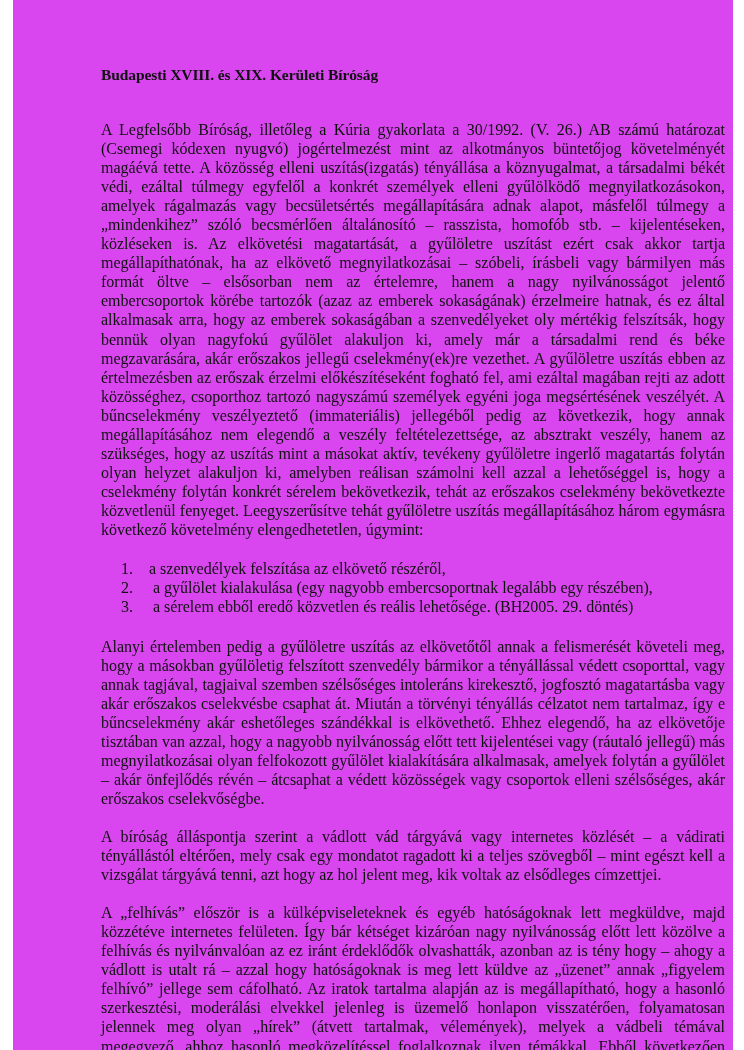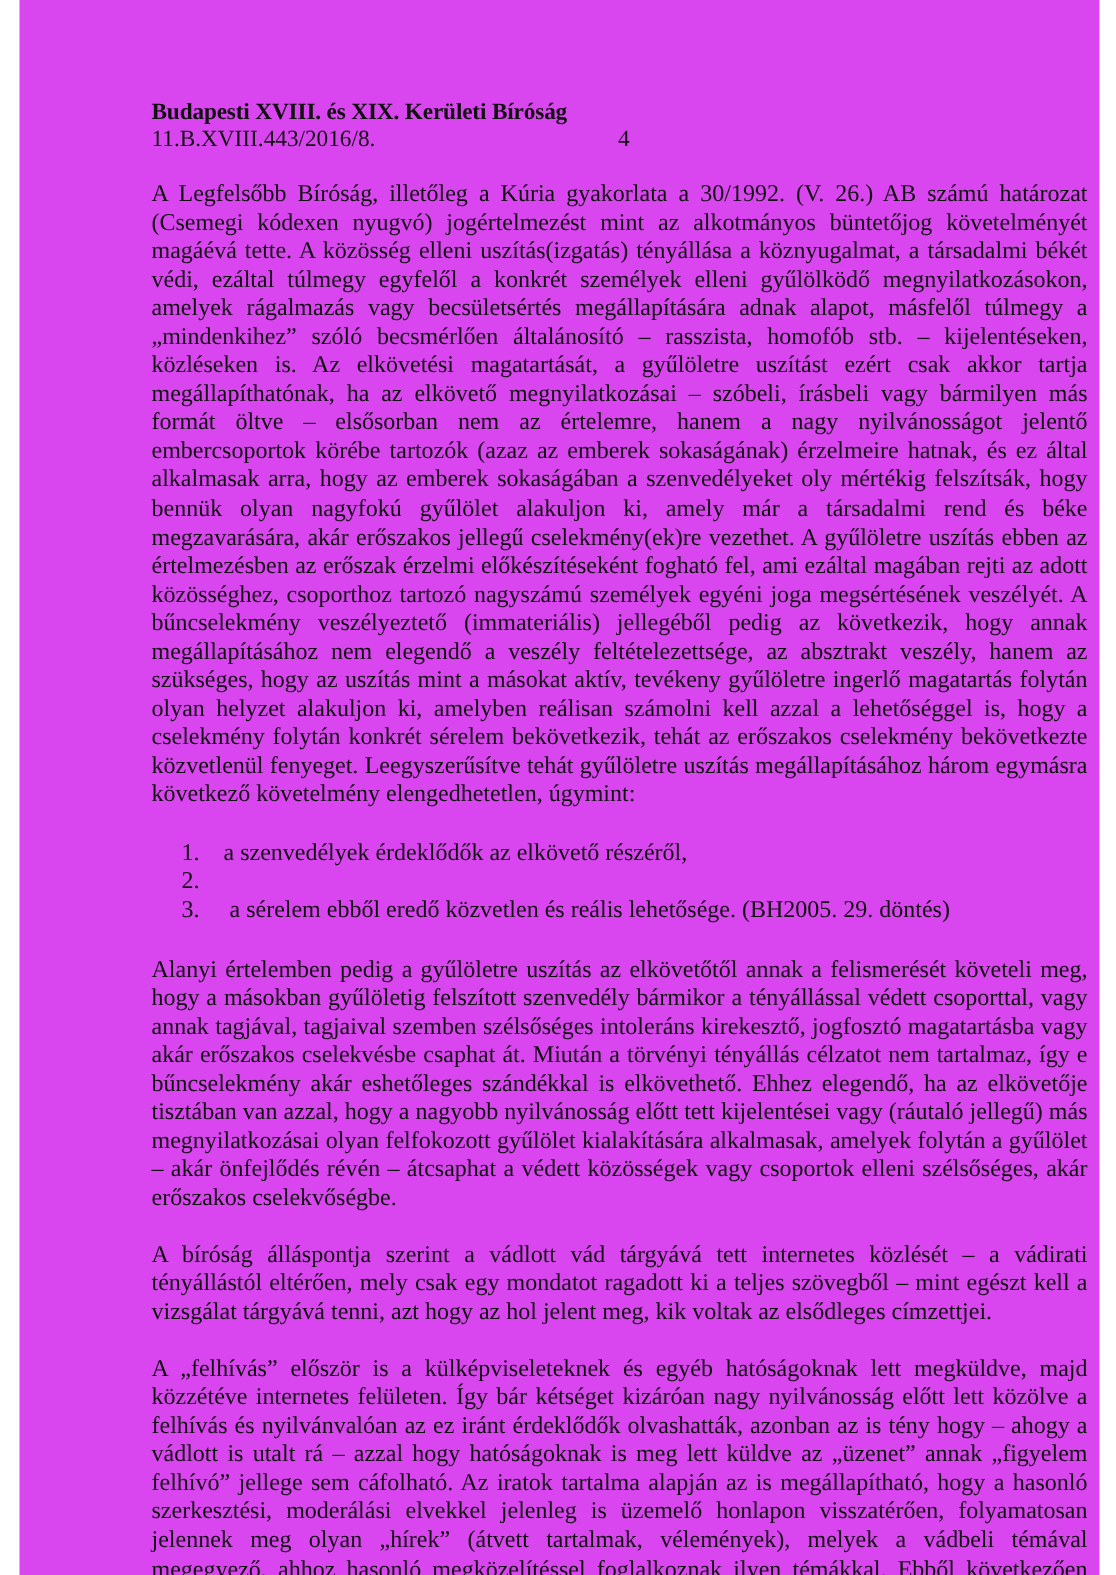--- a/index.html
+++ b/index.html
@@ -26,45 +26,42 @@
     .list .txt { }
     .gap1 { height: 20px; }
     .gap2 { height: 19px; }
   </style>
 </head>
 <body>
 
 <div class="page">
   <div class="header">
     <div class="court-name">Budapesti XVIII. és XIX. Kerületi Bíróság</div>
-    <div class="case-row">
-      <span>11.B.XVIII.443/2016/8.</span>
-      <span class="page-num">4</span>
-    </div>
   </div>
 
   <div class="body">
     <p class="para">A Legfelsőbb Bíróság, illetőleg a Kúria gyakorlata a 30/1992. (V. 26.) AB számú határozat (Csemegi kódexen nyugvó) jogértelmezést mint az alkotmányos büntetőjog követelményét magáévá tette. A közösség elleni uszítás(izgatás) tényállása a köznyugalmat, a társadalmi békét védi, ezáltal túlmegy egyfelől a konkrét személyek elleni gyűlölködő megnyilatkozásokon, amelyek rágalmazás vagy becsületsértés megállapítására adnak alapot, másfelől túlmegy a „mindenkihez” szóló becsmérlően általánosító – rasszista, homofób stb. – kijelentéseken, közléseken is. Az elkövetési magatartását, a gyűlöletre uszítást ezért csak akkor tartja megállapíthatónak, ha az elkövető megnyilatkozásai – szóbeli, írásbeli vagy bármilyen más formát öltve – elsősorban nem az értelemre, hanem a nagy nyilvánosságot jelentő embercsoportok körébe tartozók (azaz az emberek sokaságának) érzelmeire hatnak, és ez által alkalmasak arra, hogy az emberek sokaságában a szenvedélyeket oly mértékig felszítsák, hogy bennük olyan nagyfokú gyűlölet alakuljon ki, amely már a társadalmi rend és béke megzavarására, akár erőszakos jellegű cselekmény(ek)re vezethet. A gyűlöletre uszítás ebben az értelmezésben az erőszak érzelmi előkészítéseként fogható fel, ami ezáltal magában rejti az adott közösséghez, csoporthoz tartozó nagyszámú személyek egyéni joga megsértésének veszélyét. A bűncselekmény veszélyeztető (immateriális) jellegéből pedig az következik, hogy annak megállapításához nem elegendő a veszély feltételezettsége, az absztrakt veszély, hanem az szükséges, hogy az uszítás mint a másokat aktív, tevékeny gyűlöletre ingerlő magatartás folytán olyan helyzet alakuljon ki, amelyben reálisan számolni kell azzal a lehetőséggel is, hogy a cselekmény folytán konkrét sérelem bekövetkezik, tehát az erőszakos cselekmény bekövetkezte közvetlenül fenyeget. Leegyszerűsítve tehát gyűlöletre uszítás megállapításához három egymásra következő követelmény elengedhetetlen, úgymint:</p>
 
     <ol class="list" style="margin-top:20px;">
       <li>
         <span class="num">1.</span>
-        <span class="txt" style="padding-left:6px;">a szenvedélyek érdeklődők az elkövető részéről,</span>
+        <span class="txt" style="padding-left:6px;">a szenvedélyek felszítása az elkövető részéről,</span>
       </li>
       <li>
         <span class="num">2.</span>
+        <span class="txt" style="padding-left:10px;">a gyűlölet kialakulása (egy nagyobb embercsoportnak legalább egy részében),</span>
       </li>
       <li>
         <span class="num">3.</span>
         <span class="txt" style="padding-left:10px;">a sérelem ebből eredő közvetlen és reális lehetősége. (BH2005. 29. döntés)</span>
       </li>
     </ol>
 
     <div class="gap1"></div>
     <p class="para">Alanyi értelemben pedig a gyűlöletre uszítás az elkövetőtől annak a felismerését követeli meg, hogy a másokban gyűlöletig felszított szenvedély bármikor a tényállással védett csoporttal, vagy annak tagjával, tagjaival szemben szélsőséges intoleráns kirekesztő, jogfosztó magatartásba vagy akár erőszakos cselekvésbe csaphat át. Miután a törvényi tényállás célzatot nem tartalmaz, így e bűncselekmény akár eshetőleges szándékkal is elkövethető. Ehhez elegendő, ha az elkövetője tisztában van azzal, hogy a nagyobb nyilvánosság előtt tett kijelentései vagy (ráutaló jellegű) más megnyilatkozásai olyan felfokozott gyűlölet kialakítására alkalmasak, amelyek folytán a gyűlölet – akár önfejlődés révén – átcsaphat a védett közösségek vagy csoportok elleni szélsőséges, akár erőszakos cselekvőségbe.</p>
 
     <div class="gap2"></div>
-    <p class="para">A bíróság álláspontja szerint a vádlott vád tárgyává tett internetes közlését – a vádirati tényállástól eltérően, mely csak egy mondatot ragadott ki a teljes szövegből – mint egészt kell a vizsgálat tárgyává tenni, azt hogy az hol jelent meg, kik voltak az elsődleges címzettjei.</p>
+    <p class="para">A bíróság álláspontja szerint a vádlott vád tárgyává vagy internetes közlését – a vádirati tényállástól eltérően, mely csak egy mondatot ragadott ki a teljes szövegből – mint egészt kell a vizsgálat tárgyává tenni, azt hogy az hol jelent meg, kik voltak az elsődleges címzettjei.</p>
 
     <div class="gap2"></div>
     <p class="para">A „felhívás” először is a külképviseleteknek és egyéb hatóságoknak lett megküldve, majd közzétéve internetes felületen. Így bár kétséget kizáróan nagy nyilvánosság előtt lett közölve a felhívás és nyilvánvalóan az ez iránt érdeklődők olvashatták, azonban az is tény hogy – ahogy a vádlott is utalt rá – azzal hogy hatóságoknak is meg lett küldve az „üzenet” annak „figyelem felhívó” jellege sem cáfolható. Az iratok tartalma alapján az is megállapítható, hogy a hasonló szerkesztési, moderálási elvekkel jelenleg is üzemelő honlapon visszatérően, folyamatosan jelennek meg olyan „hírek” (átvett tartalmak, vélemények), melyek a vádbeli témával megegyező, ahhoz hasonló megközelítéssel foglalkoznak ilyen témákkal. Ebből következően nem tekinthető rendkívülinek,</p>
   </div>
 </div>
 
 </body></html>

